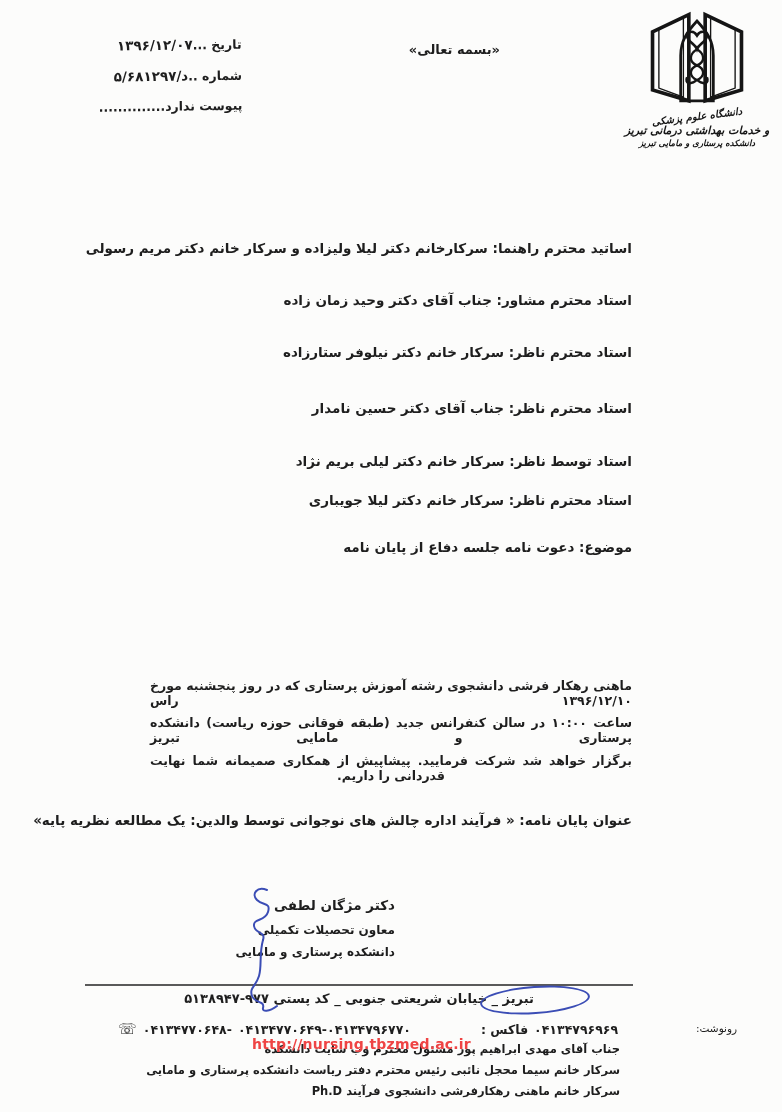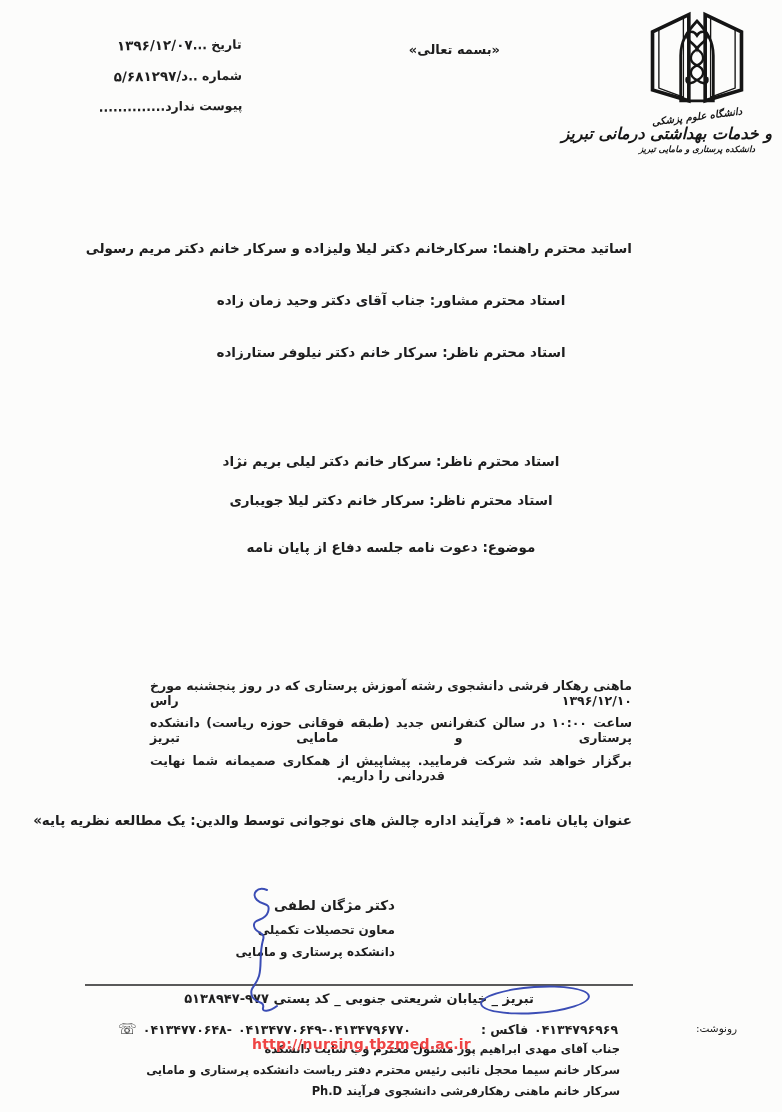--- a/index.html
+++ b/index.html
@@ -10,24 +10,24 @@
               font-weight:bold;font-size:12.5px;line-height:30px;transform:rotate(-0.8deg);white-space:nowrap;}
   #date-block .num{font-size:13.5px;unicode-bidi:isolate;}
   #date-block .dots{letter-spacing:1px;}
   #bismillah{position:absolute;left:320px;top:42px;width:180px;
              font-weight:bold;font-size:13px;direction:rtl;}
   
   #logo{position:absolute;left:622px;top:10px;width:150px;text-align:center;}
   #logo svg{display:block;margin:0 auto;}
   .logo-t{font-style:italic;font-weight:bold;white-space:nowrap;direction:rtl;color:#161616;}
   .logo-t1{font-size:10px;transform:rotate(-7deg);margin-top:1px;}
-  .logo-t2{font-size:16px;margin-top:2px;text-align:center;}
+  .logo-t2{font-size:11px;margin-top:2px;text-align:center;}
   .logo-t3{font-size:8.5px;margin-top:1px;}
   
-  .line{position:absolute;left:150px;width:482px;direction:rtl;text-align:center;
+  .line{position:absolute;left:150px;width:482px;direction:rtl;text-align:right;
         font-weight:bold;font-size:13.5px;white-space:nowrap;}
   .para{font-size:12.5px;white-space:normal;text-align:justify;text-align-last:justify;}
   .para-last{text-align-last:center;}
   .salutation{font-style:italic;font-size:13px;padding-right:42px;}
   
   #sig-block{position:absolute;left:195px;top:897px;width:200px;direction:rtl;text-align:right;font-weight:bold;}
   #sig-name{font-size:13.5px;margin-bottom:10px;}
   .sig-title{font-size:12px;margin-bottom:8px;}
   #sig-scribble{position:absolute;left:233px;top:884px;z-index:3;}
   
@@ -74,21 +74,22 @@
       </g>
     </svg>
     <div class="logo-t logo-t1">دانشگاه علوم پزشکی</div>
     <div class="logo-t logo-t2">و خدمات بهداشتی درمانی تبریز</div>
     <div class="logo-t logo-t3">دانشکده پرستاری و مامایی تبریز</div>
   </div>
 
   <div class="line" style="top:240px">اساتید محترم راهنما: سرکارخانم دکتر لیلا ولیزاده و سرکار خانم دکتر مریم رسولی</div>
   <div class="line" style="top:292px">استاد محترم مشاور: جناب آقای دکتر وحید زمان زاده</div>
   <div class="line" style="top:344px">استاد محترم ناظر: سرکار خانم دکتر نیلوفر ستارزاده</div>
-  <div class="line" style="top:453px">استاد محترم ناظر: سرکار خانم دکتر لیلی بریم نژاد</div>
+  <div class="line" style="top:400px">استاد محترم ناظر: جناب آقای دکتر حسین نامدار</div>
+  <div class="line" style="top:453px">استاد توسط ناظر: سرکار خانم دکتر لیلی بریم نژاد</div>
   <div class="line" style="top:492px">استاد محترم ناظر: سرکار خانم دکتر لیلا جویباری</div>
 
   <div class="line" style="top:539px">موضوع: دعوت نامه جلسه دفاع از پایان نامه</div>
 
   <div class="line para" style="top:678px">ماهنی رهکار فرشی دانشجوی رشته آموزش پرستاری  که در روز پنجشنبه مورخ ۱۳۹۶/۱۲/۱۰ راس</div>
   <div class="line para" style="top:715px">ساعت ۱۰:۰۰ در سالن کنفرانس  جدید (طبقه فوقانی حوزه ریاست) دانشکده پرستاری و مامایی تبریز</div>
   <div class="line" style="top:812px">عنوان پایان نامه: « فرآیند اداره چالش های نوجوانی توسط والدین: یک مطالعه نظریه پایه»</div>
 
   <div class="line para para-last" style="top:753px">برگزار خواهد شد شرکت فرمایید. پیشاپیش از همکاری صمیمانه شما نهایت قدردانی را داریم.</div>
 

